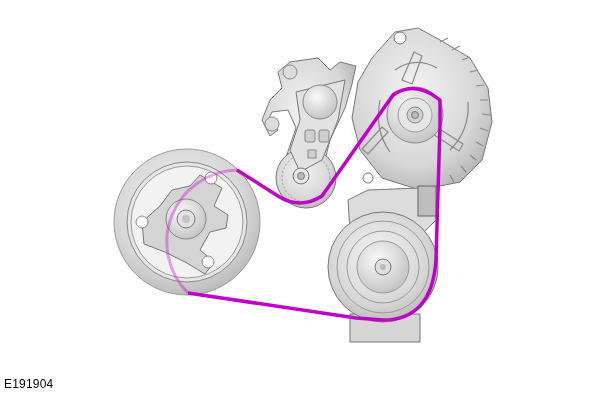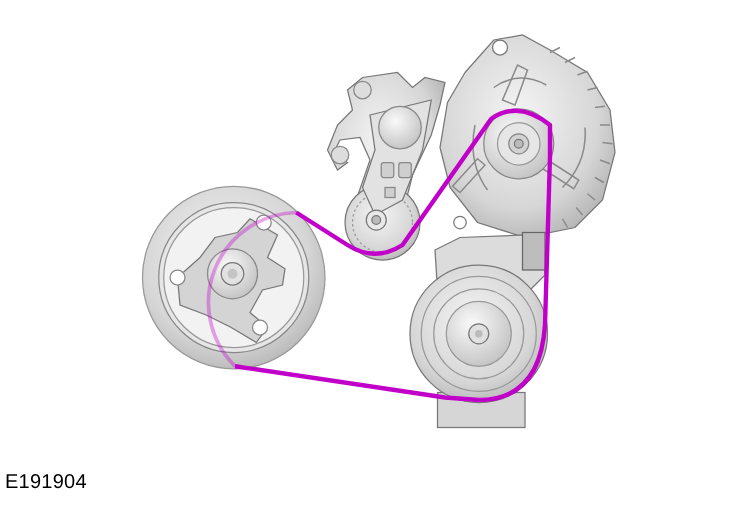--- a/index.html
+++ b/index.html
@@ -1,19 +1,19 @@
 <!DOCTYPE html>
 <html><head>
   <meta charset="utf-8">
   <style>
     html, body { margin: 0; padding: 0; background: #ffffff; }
     body { width: 600px; height: 404px; position: relative; overflow: hidden;
            font-family: "Liberation Sans", sans-serif; }
     #figure { position: absolute; left: 0; top: 0; width: 600px; height: 404px; }
-    .fig-id { position: absolute; left: 4px; top: 377px; font-size: 16px; color: #000;
+    .fig-id { position: absolute; left: 4px; top: 377px; font-size: 12px; color: #000;
               letter-spacing: 0.2px; }
   </style>
 </head>
 <body>
 
 <div>
 <svg id="figure" viewBox="0 0 600 404">
   <defs>
     <radialGradient id="metal" cx="45%" cy="40%" r="65%">
       <stop offset="0%" stop-color="#f4f4f4"></stop>

